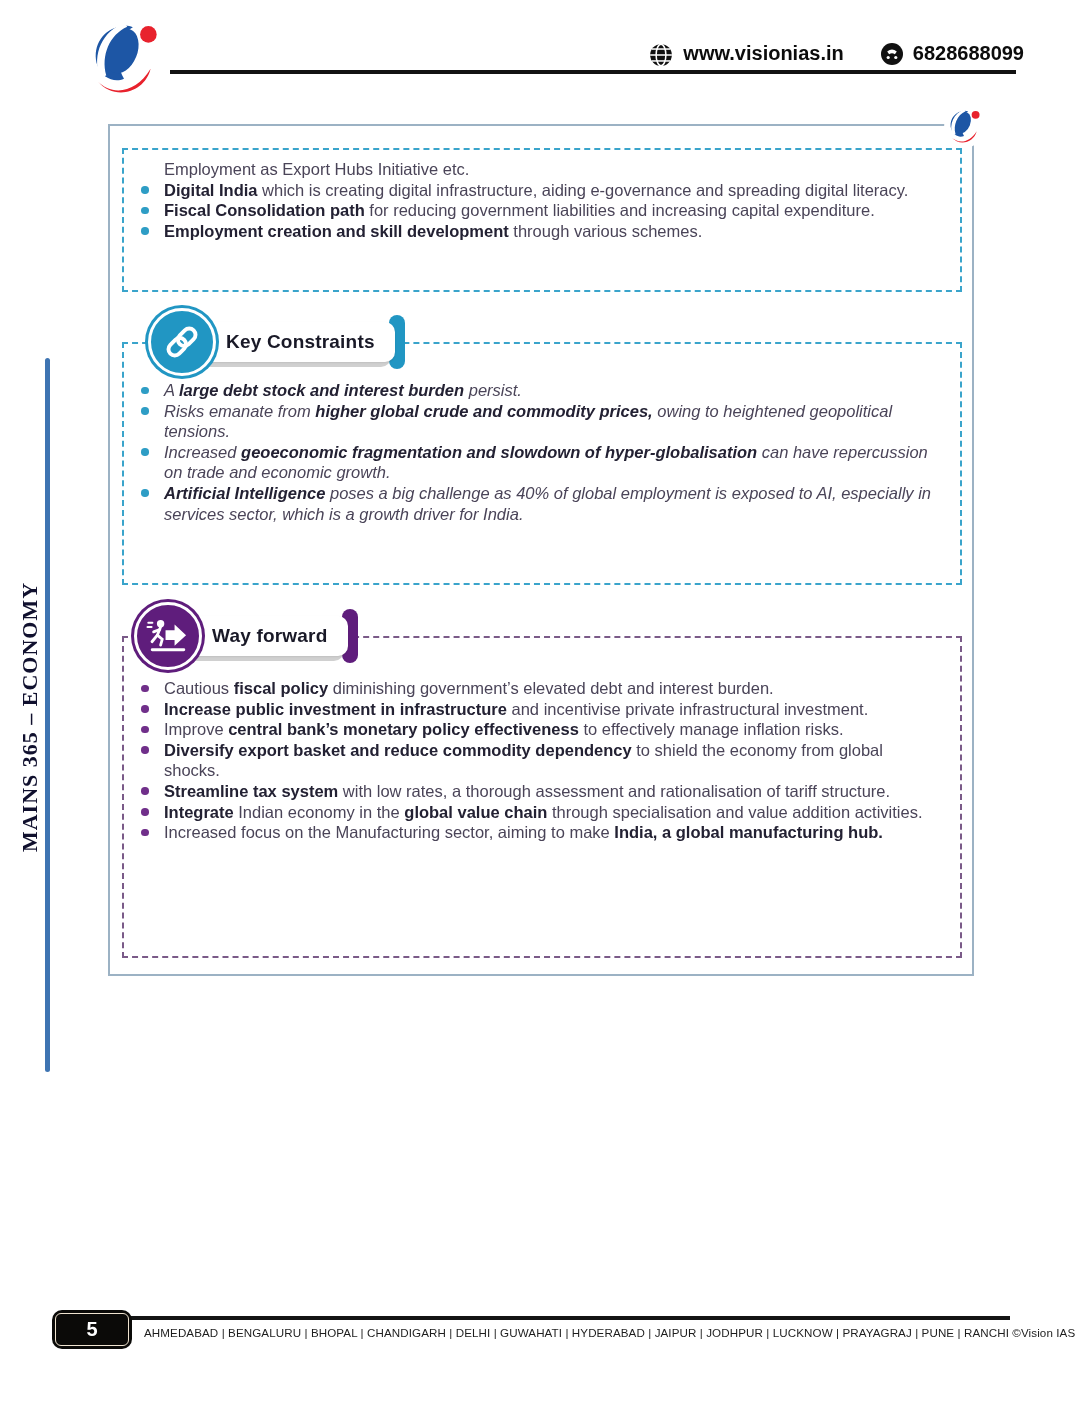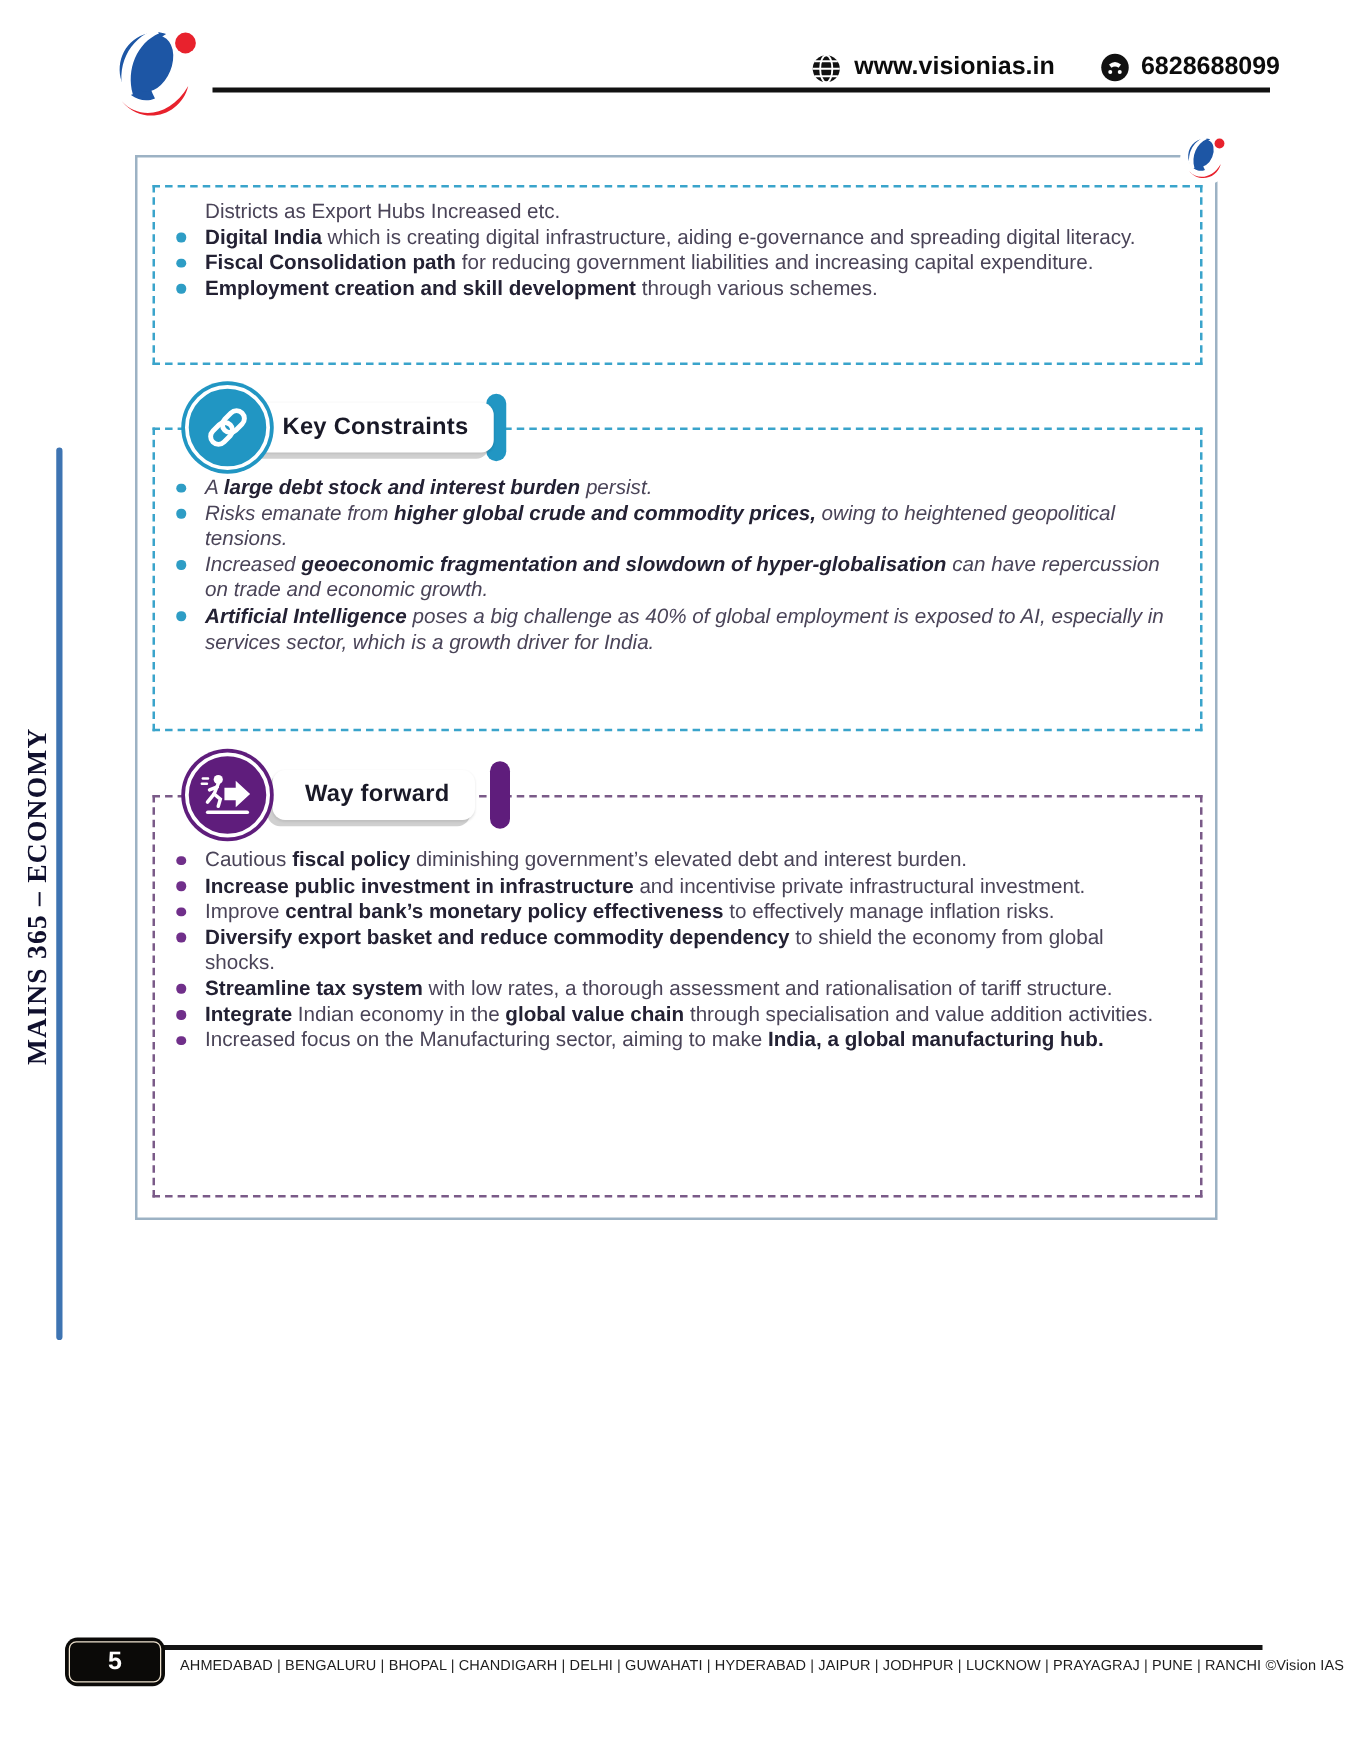--- a/index.html
+++ b/index.html
@@ -52,21 +52,21 @@
   ul.bullets li{position:relative;font-size:16.5px;line-height:20.6px;color:var(--body-text);}
   ul.bullets li .b{font-weight:700;color:var(--bold-text);}
   ul.bullets li::before{content:'';position:absolute;left:-23px;top:6.5px;width:7.5px;height:7.5px;border-radius:50%;}
   ul.bullets.teal li::before{background:var(--teal-bullet);}
   ul.bullets.purple li::before{background:var(--purple-bullet);}
   ul.bullets li.no-bullet::before{display:none;}
 
   
   .section-header{position:absolute;display:flex;align-items:center;height:68px;z-index:3;}
   .sh-kc{left:38px;top:182px;}
-  .sh-wf{left:38px;top:476px;gap:18px;}
+  .sh-wf{left:24px;top:476px;}
   .icon-circle{width:68px;height:68px;border-radius:50%;display:flex;align-items:center;justify-content:center;
     border:3px solid #fff;z-index:2;flex:0 0 auto;}
   .icon-circle.teal{background:var(--teal);box-shadow:0 0 0 3px var(--teal);}
   .icon-circle.purple{background:var(--purple);box-shadow:0 0 0 3px var(--purple);}
   .pill{margin-left:-16px;height:40px;background:#fff;border-radius:10px;display:flex;align-items:center;
     padding:0 20px 0 26px;font-size:19px;font-weight:800;letter-spacing:0.2px;color:#191927;z-index:1;
     box-shadow:-4px 5px 0 rgba(150,150,150,0.45), 0 1px 2px rgba(0,0,0,0.12);}
   .cap{width:16px;height:54px;border-radius:9px;margin-left:-6px;z-index:0;flex:0 0 auto;}
   .cap.teal{background:var(--teal);}
   .cap.purple{background:var(--purple);}
@@ -133,21 +133,21 @@
 
   <div class="content-box">
     <div class="corner-logo">
       <svg width="38" height="39" viewBox="0 0 70 74">
           <use href="#vlogo"></use>
         </svg>
     </div>
 
     <div class="dashed-box teal box-intro">
       <ul class="bullets teal">
-          <li class="no-bullet"><span>Districts as Export Hubs Increased etc.</span></li>
+          <li class="no-bullet"><span>Employment as Export Hubs Initiative etc.</span></li>
           <li><span class="b">Digital India</span><span> which is creating digital infrastructure, aiding e-governance and spreading digital literacy.</span></li>
           <li><span class="b">Fiscal Consolidation path</span><span> for reducing government liabilities and increasing capital expenditure.</span></li>
           <li><span class="b">Employment creation and skill development</span><span> through various schemes.</span></li>
         </ul>
     </div>
 
     <div class="section-header sh-kc">
       <div class="icon-circle teal">
         <svg width="44" height="44" viewBox="0 0 56 56">
           <g transform="rotate(-45 28 28)" fill="none" stroke="#fff" stroke-width="5">

